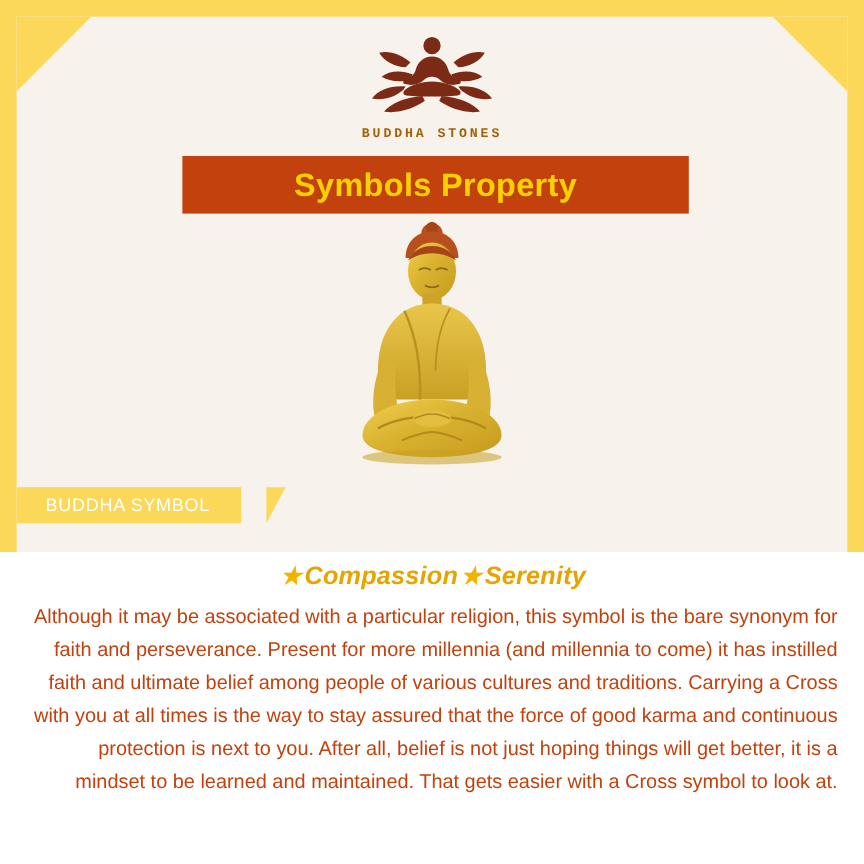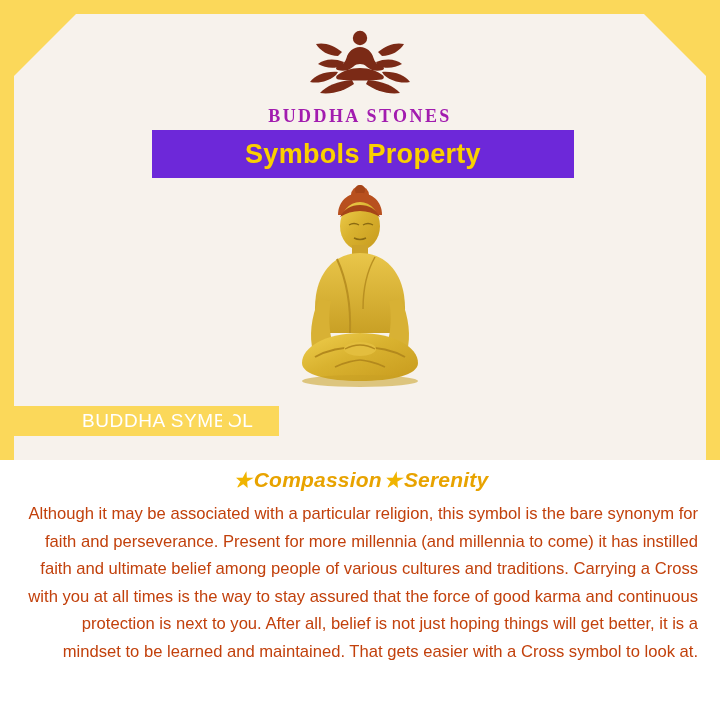--- a/index.html
+++ b/index.html
@@ -72,35 +72,35 @@
     width: 720px;
     z-index: 5;
     text-align: center;
   }
   .logo-mark {
     display: block;
     margin: 0 auto;
   }
   .brand-name {
     margin-top: 4px;
-    font-size: 18px;
+    font-size: 11px;
     letter-spacing: 2.4px;
     font-weight: bold;
-    color: #a21caf;
-    font-family: Liberation Serif, serif;
+    color: #a16207;
+    font-family: Liberation Mono, monospace;
   }
 
   
   .title-banner {
     position: absolute;
     top: 130px;
     left: 152px;
     width: 422px;
     height: 48px;
-    background: #6d28d9;
+    background: #c2410c;
     z-index: 6;
     display: flex;
     align-items: center;
     justify-content: center;
   }
   .title-banner-text {
     font-size: 27px;
     font-weight: bold;
     color: #fbd000;
     letter-spacing: 0.3px;
@@ -127,24 +127,23 @@
     left: 14px;
     height: 30px;
     background: #fbd85a;
     display: flex;
     align-items: center;
     padding: 0 26px 0 24px;
     z-index: 7;
   }
   .label-ribbon-text {
     color: #ffffff;
-    font-size: 19px;
+    font-size: 15px;
     letter-spacing: 0.6px;
     font-weight: normal;
-    margin-left: 44px;
   }
   .label-ribbon-tail {
     position: absolute;
     top: 406px;
     left: 222px;
     width: 0; height: 0;
     border-top: 30px solid #fbd85a;
     border-right: 16px solid transparent;
     z-index: 7;
   }

